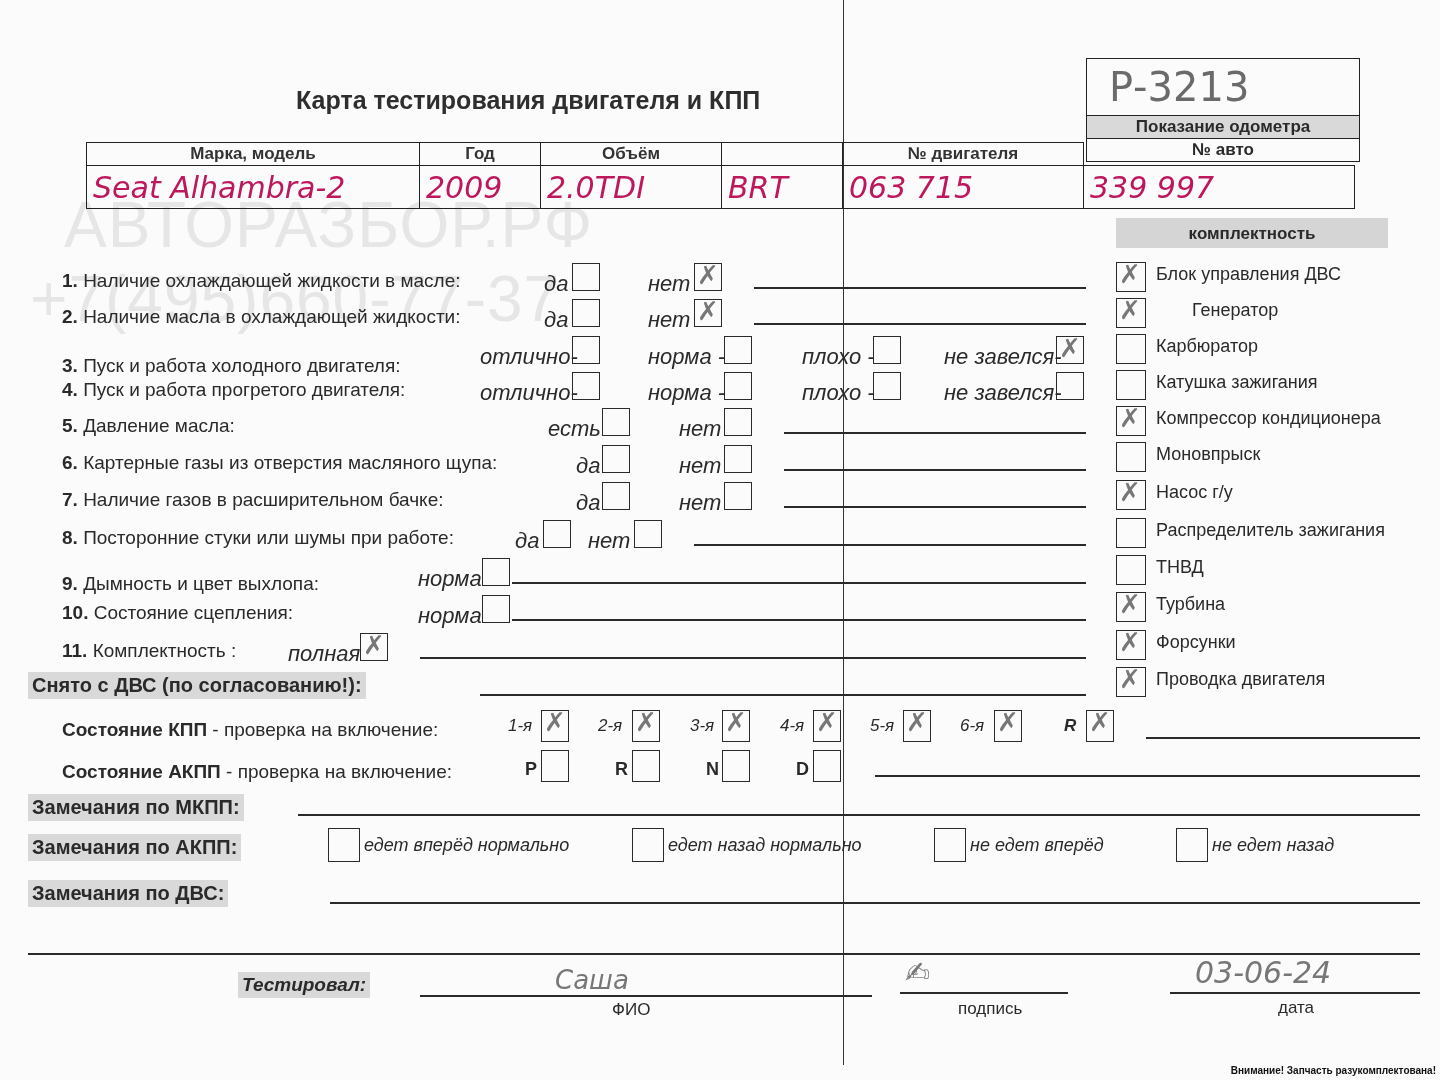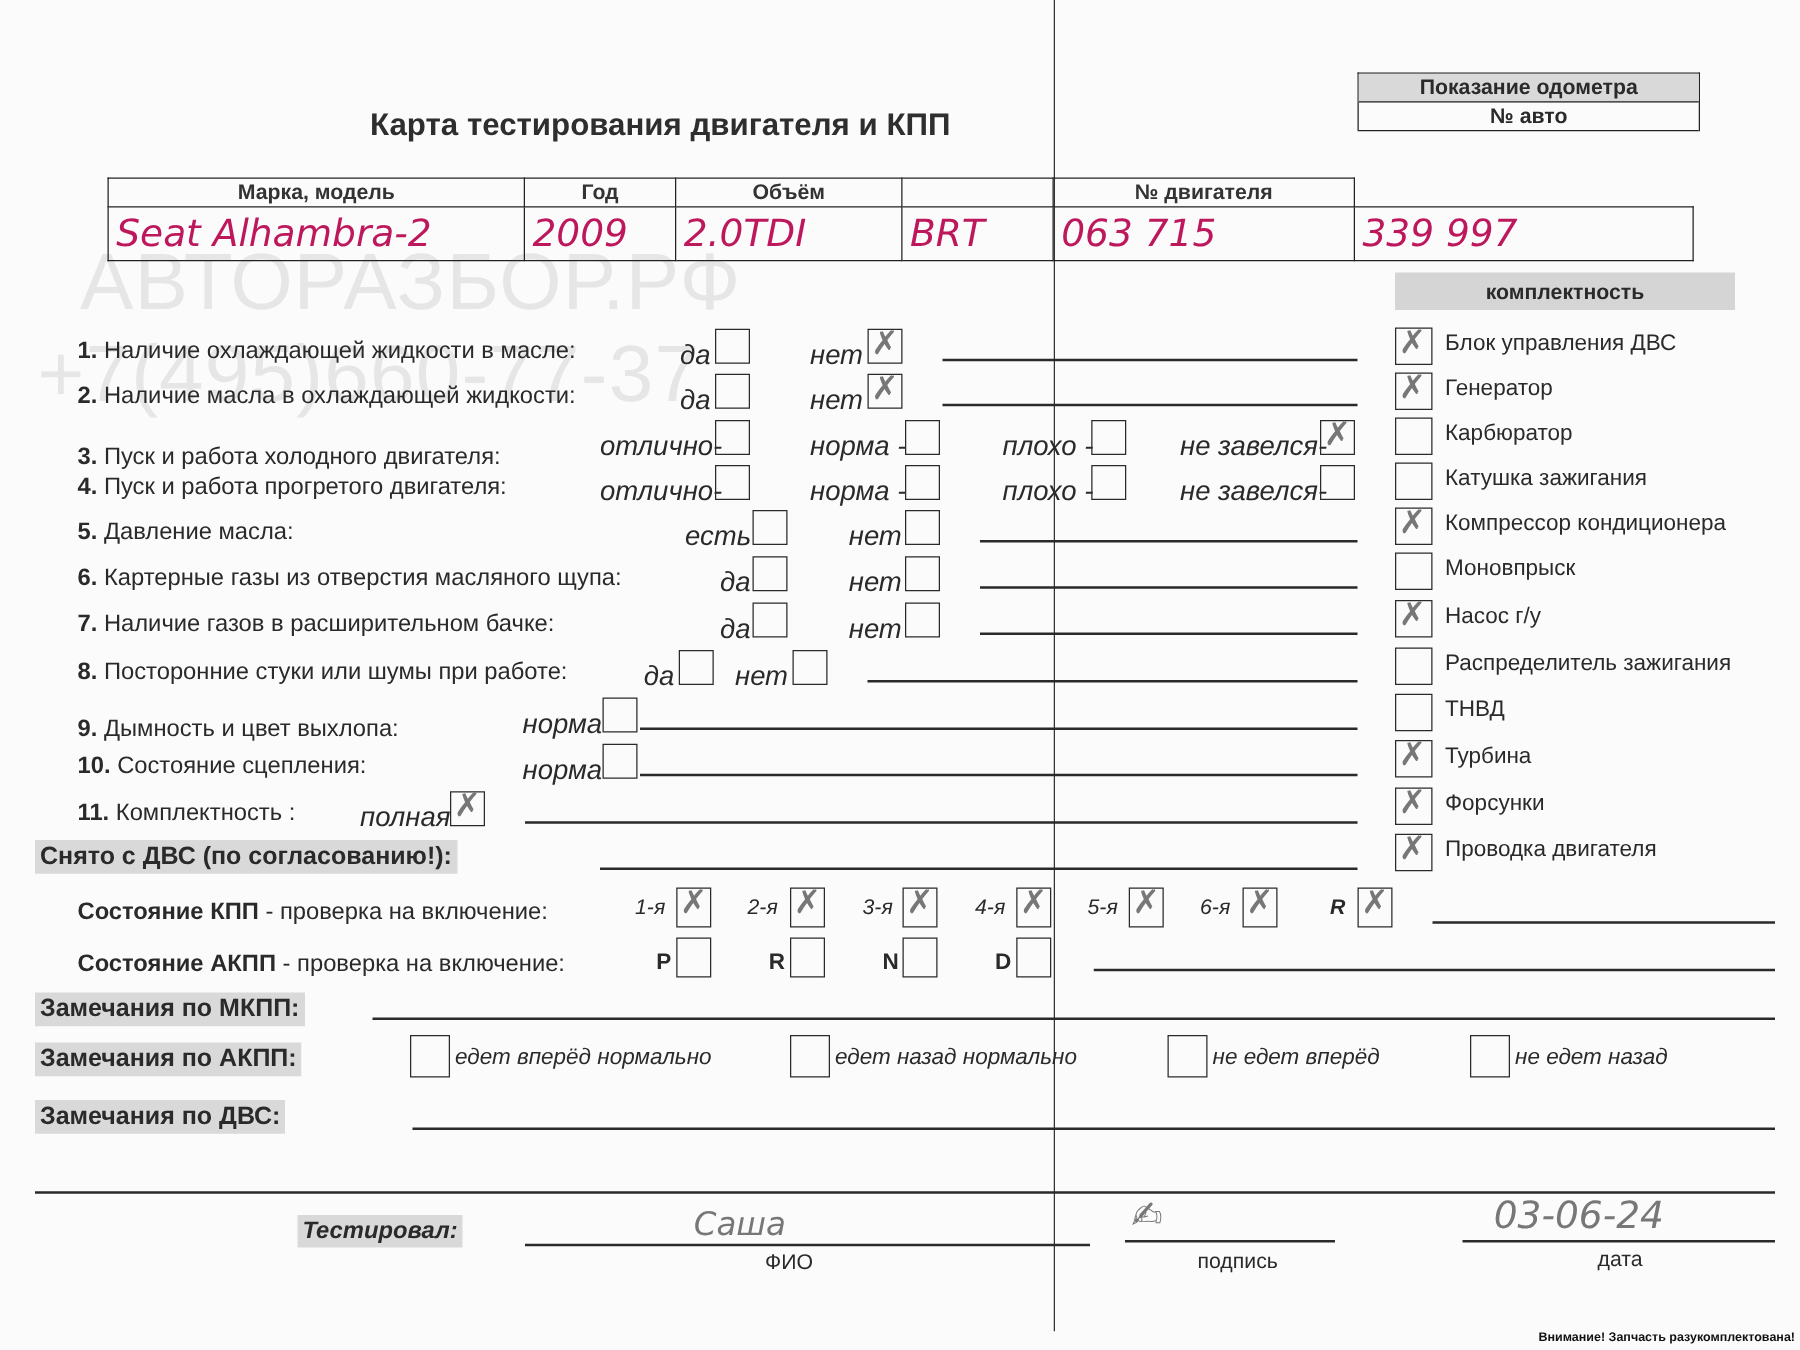--- a/index.html
+++ b/index.html
@@ -38,20 +38,21 @@
 </head>
 <body>
 
 <div class="wm" style="left:64px;top:188px;">АВТОРАЗБОР.РФ</div>
 <div class="wm" style="left:30px;top:262px;">+7(495)660-77-37</div>
 <div class="fold"></div>
 
 <div class="abs title">Карта тестирования двигателя  и КПП</div>
 
 <div class="autobox">
+  <div class="autoval">Р-3213</div>
   <div class="autolbl grey">Показание одометра</div>
   <div class="autolbl">№ авто</div>
 </div>
 
 <table class="head">
   <tbody>
       <tr>
     <td class="hlabel" style="width:332px">Марка, модель</td>
     <td class="hlabel" style="width:120px">Год</td>
     <td class="hlabel" style="width:180px">Объём</td>
@@ -137,21 +138,21 @@
     <div class="opt" style="left: 288px; top: 641px;">полная</div>
     <div class="cb checked" style="left: 360px; top: 633px;"></div>
     <div class="line" style="left: 420px; top: 657px; width: 666px;"></div>
   </div>
 
 <div class="kmp-h">комплектность</div>
 <div id="kmp">
     <div class="cb checked" style="left: 1116px; top: 262px; width: 30px; height: 30px;"></div>
     <div class="kitem" style="top: 264px;">Блок управления ДВС</div>
     <div class="cb checked" style="left: 1116px; top: 298px; width: 30px; height: 30px;"></div>
-    <div class="kitem" style="top: 300px;">Генератор</div>
+    <div class="kitem" style="top: 300px; margin-left: 36px;">Генератор</div>
     <div class="cb" style="left: 1116px; top: 334px; width: 30px; height: 30px;"></div>
     <div class="kitem" style="top: 336px;">Карбюратор</div>
     <div class="cb" style="left: 1116px; top: 370px; width: 30px; height: 30px;"></div>
     <div class="kitem" style="top: 372px;">Катушка зажигания</div>
     <div class="cb checked" style="left: 1116px; top: 406px; width: 30px; height: 30px;"></div>
     <div class="kitem" style="top: 408px;">Компрессор кондиционера</div>
     <div class="cb" style="left: 1116px; top: 442px; width: 30px; height: 30px;"></div>
     <div class="kitem" style="top: 444px;">Моновпрыск</div>
     <div class="cb checked" style="left: 1116px; top: 480px; width: 30px; height: 30px;"></div>
     <div class="kitem" style="top: 482px;">Насос г/у</div>

